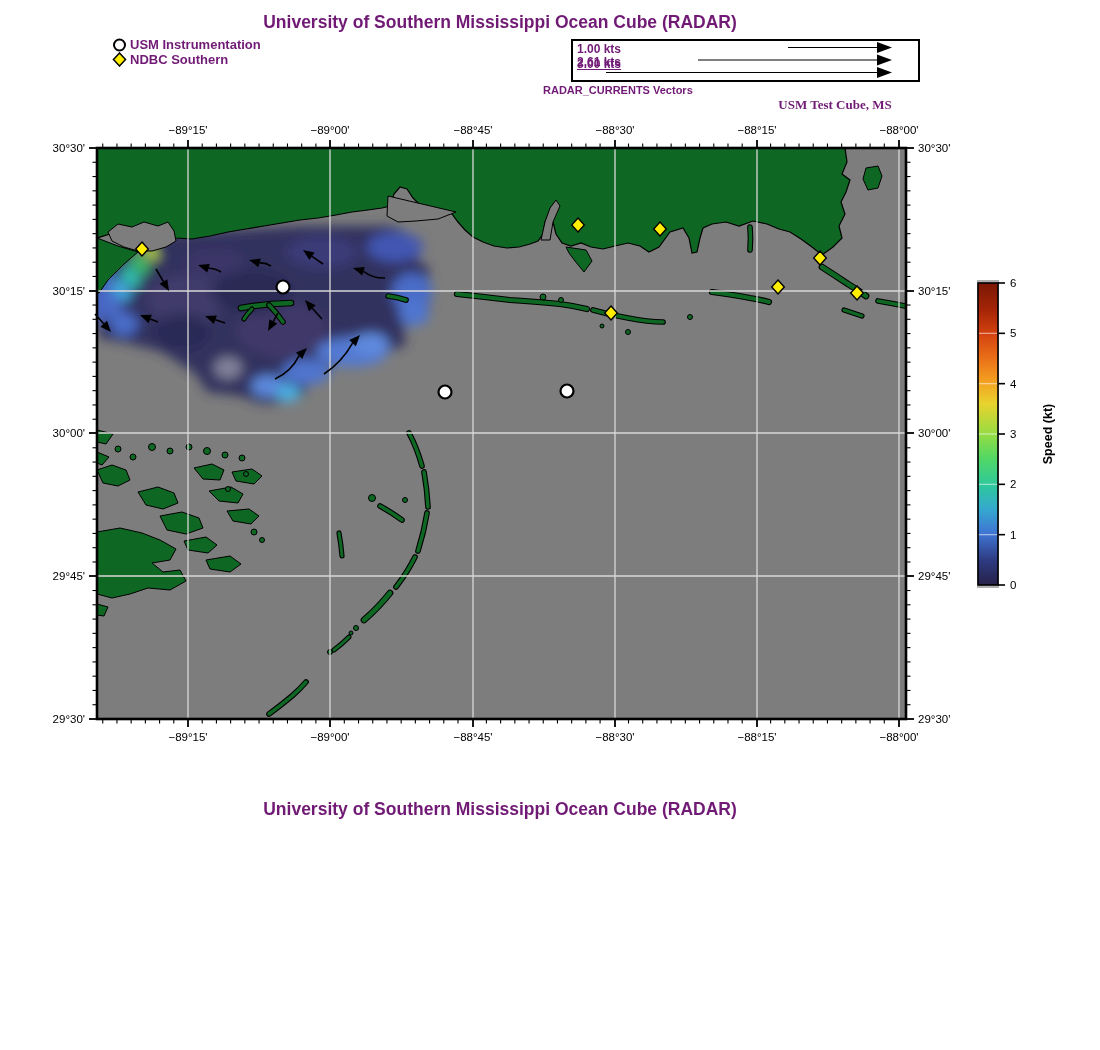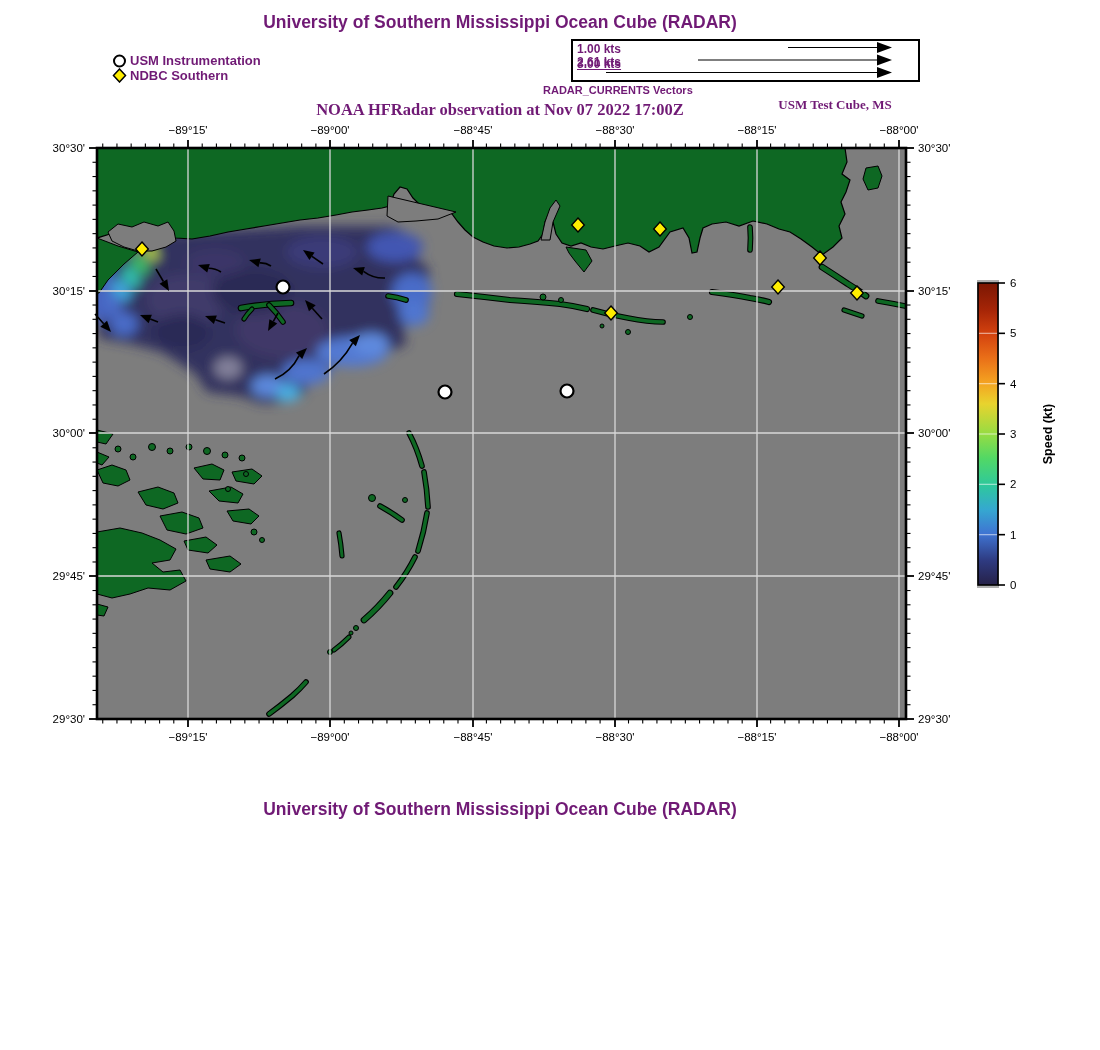--- a/index.html
+++ b/index.html
@@ -18,21 +18,21 @@
   svg text{fill:#000;}
   .ticklabel{font-size:11.5px;font-family:"Liberation Sans",sans-serif;}
 </style>
 </head>
 <body>
 
 <div class="page">
 
   <div class="abs title" style="left:150px;top:12px;width:700px;">University of Southern Mississippi Ocean Cube (RADAR)</div>
 
-  <div class="abs" style="left:112px;top:37px;margin-top:16px;">
+  <div class="abs" style="left:112px;top:37px;">
     <div class="legend-row">
       <svg width="15" height="15">
         <circle cx="7.5" cy="8" r="5.5" fill="#ffffff" stroke="#000" stroke-width="2"></circle>
       </svg>
       <span>USM Instrumentation</span>
     </div>
     <div class="legend-row">
       <svg width="15" height="15">
         <path d="M7.5,1 L13.5,7.5 L7.5,14 L1.5,7.5 Z" fill="#ffee00" stroke="#000" stroke-width="1.5"></path>
       </svg>
@@ -41,21 +41,20 @@
   </div>
 
   <div class="abs scale-box" style="left:548px;top:39px;width:345px;height:39px;" id="scale-box">
       <div class="scale-label" style="top: 2px;">1.00 kts</div>
       <div class="scale-label" style="top: 14.5px;">2.61 kts</div>
       <div class="scale-label" style="top: 17px; text-decoration: underline;">3.00 kts</div>
     </div>
 
   <div class="abs caption" style="left:543px;top:84px;width:160px;">RADAR_CURRENTS Vectors</div>
 
-  <div class="abs subtitle serif" style="left:200px;top:100px;width:600px;">NOAA HFRadar observation at Nov 07 2022 17:00Z</div>
 
   <div class="abs region serif" style="left:760px;top:97px;width:150px;">USM Test Cube, MS</div>
 
   <svg id="map-svg" class="abs" style="left:0;top:0;" width="1100" height="1050">
     <defs>
       <clipPath id="plotclip">
           <rect x="97" y="148" width="809" height="571"></rect>
         </clipPath>
       <filter id="fieldblur" x="-20%" y="-20%" width="140%" height="140%">
         <feGaussianBlur stdDeviation="6"></feGaussianBlur>

